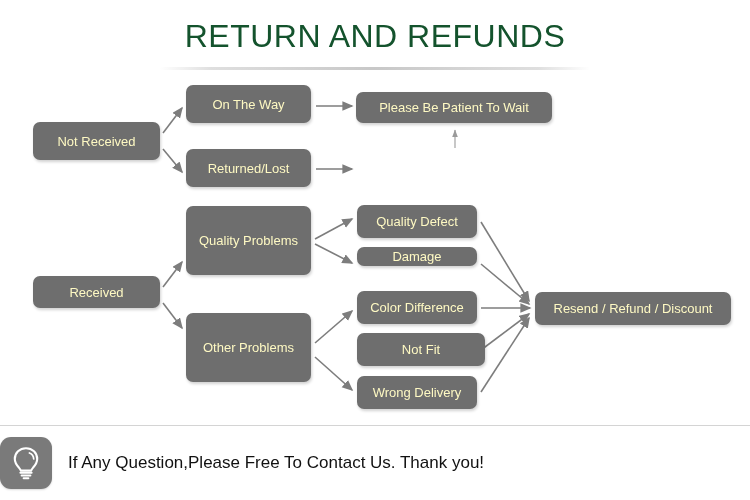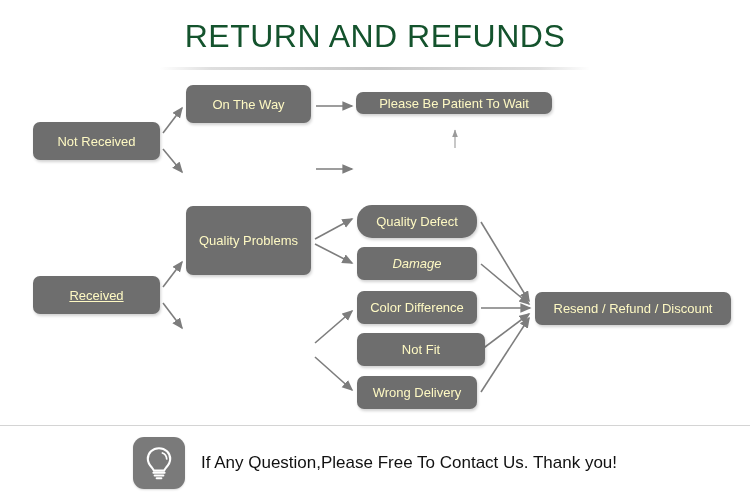--- a/index.html
+++ b/index.html
@@ -86,21 +86,21 @@
     background: #d4d4d4;
   }
   .footer {
     position: absolute;
     left: 0;
     top: 432px;
     width: 750px;
     height: 62px;
     display: flex;
     align-items: center;
-    justify-content: center;
+    justify-content: flex-start;
   }
   .bulb-badge {
     width: 52px;
     height: 52px;
     background: #7a7a7a;
     border-radius: 11px;
     display: flex;
     align-items: center;
     justify-content: center;
     flex: none;
@@ -165,33 +165,39 @@
 
     <line x1="455" y1="148" x2="455" y2="130" stroke="#9a9a9a" stroke-width="1.1" fill="none" marker-end="url(#ah-thin)"></line>
   </svg>
 
   <div class="node" style="left:33px;  top:122px; width:127px; height:38px;">
     <span>Not Received</span>
   </div>
   <div class="node" style="left:186px; top:85px;  width:125px; height:38px;">
     <span>On The Way</span>
   </div>
-  <div class="node" style="left:356px; top:92px;  width:196px; height:22px;">
+  <div class="node" style="left:186px; top:149px; width:125px; height:38px;">
+    <span>Returned/Lost</span>
+  </div>
+  <div class="node" style="left:356px; top:92px;  width:196px; height:31px;">
     <span>Please Be Patient To Wait</span>
   </div>
-  <div class="node" style="left:33px;  top:276px; width:127px; height:38px;text-decoration:underline;">
+  <div class="node" style="left:33px;  top:276px; width:127px; height:32px;">
     <span>Received</span>
   </div>
   <div class="node" style="left:186px; top:206px; width:125px; height:69px;">
     <span>Quality Problems</span>
   </div>
-  <div class="node" style="left:357px; top:205px; width:120px; height:33px;border-radius:15px;">
+  <div class="node" style="left:186px; top:313px; width:125px; height:69px;">
+    <span>Other Problems</span>
+  </div>
+  <div class="node" style="left:357px; top:205px; width:120px; height:33px;">
     <span>Quality Defect</span>
   </div>
-  <div class="node" style="left:357px; top:247px; width:120px; height:33px;font-style:italic;">
+  <div class="node" style="left:357px; top:247px; width:120px; height:19px;">
     <span>Damage</span>
   </div>
   <div class="node" style="left:357px; top:291px; width:120px; height:33px;">
     <span>Color Difference</span>
   </div>
   <div class="node" style="left:357px; top:333px; width:128px; height:33px;">
     <span>Not Fit</span>
   </div>
   <div class="node" style="left:357px; top:376px; width:120px; height:33px;">
     <span>Wrong Delivery</span>

